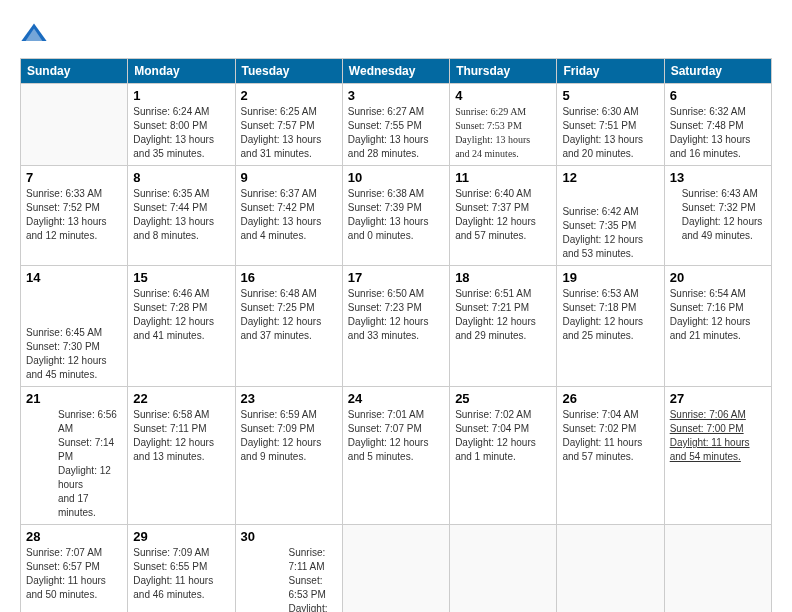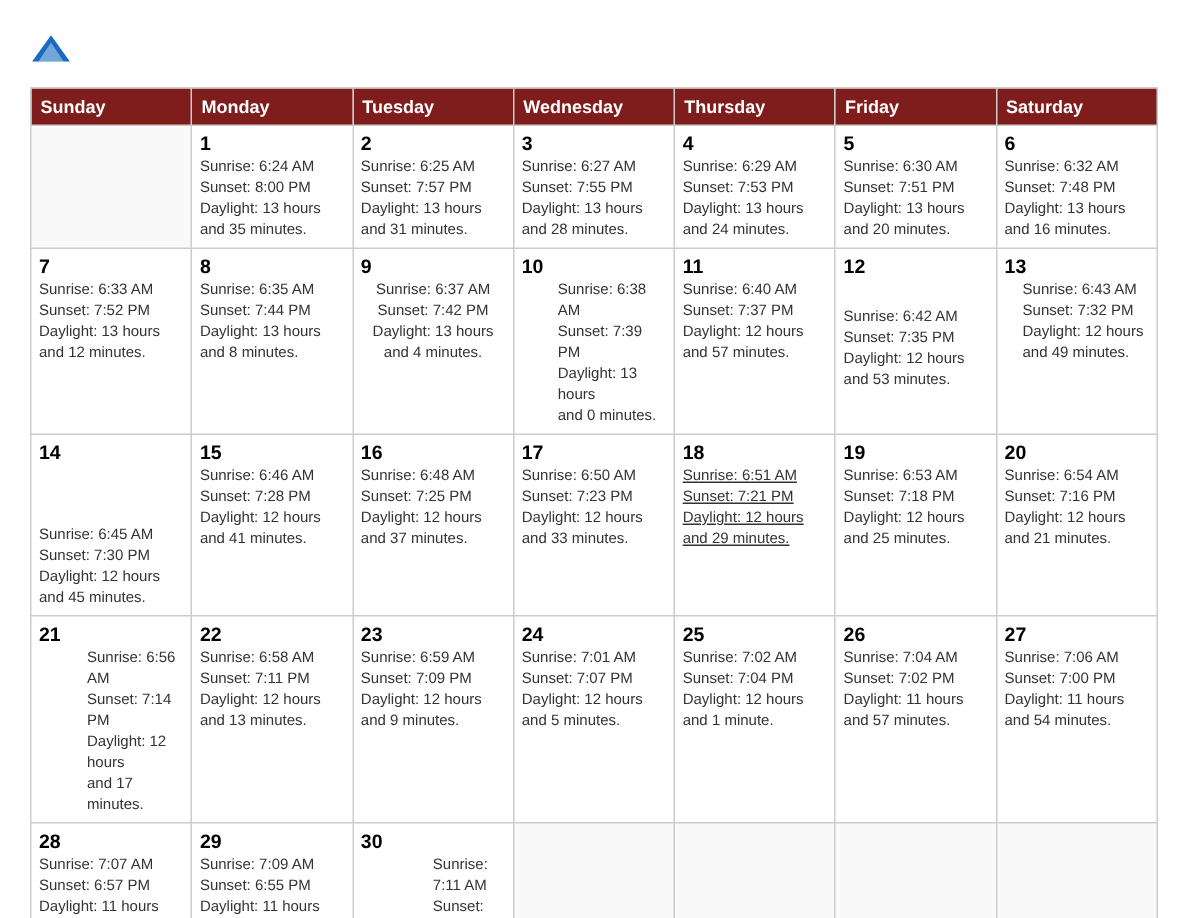--- a/index.html
+++ b/index.html
@@ -43,21 +43,21 @@
     .subtitle {
       font-size: 15px;
       color: #555;
     }
     .calendar {
       width: 100%;
       border-collapse: collapse;
       font-size: 11px;
     }
     .calendar th {
-      background-color: #7f1d1d;
+      background-color: #0369a1;
       color: #fff;
       text-align: left;
       padding: 5px 6px;
       font-size: 12px;
       font-weight: bold;
       border: 1px solid #ccc;
     }
     .calendar td {
       border: 1px solid #ccc;
       vertical-align: top;
@@ -129,21 +129,21 @@
         </td>
         <td>
           <span class="day-number">3</span>
           <div class="day-info" style="white-space: pre-line;">Sunrise: 6:27 AM
 Sunset: 7:55 PM
 Daylight: 13 hours
 and 28 minutes.</div>
         </td>
         <td>
           <span class="day-number">4</span>
-          <div class="day-info" style="white-space: pre-line;">Sunrise: 6:29 AM
+          <div class="day-info" style="white-space: pre-line; font-family: Liberation Serif, serif;">Sunrise: 6:29 AM
 Sunset: 7:53 PM
 Daylight: 13 hours
 and 24 minutes.</div>
         </td>
         <td>
           <span class="day-number">5</span>
           <div class="day-info" style="white-space: pre-line;">Sunrise: 6:30 AM
 Sunset: 7:51 PM
 Daylight: 13 hours
 and 20 minutes.</div>
@@ -166,28 +166,28 @@
         </td>
         <td>
           <span class="day-number">8</span>
           <div class="day-info" style="white-space: pre-line;">Sunrise: 6:35 AM
 Sunset: 7:44 PM
 Daylight: 13 hours
 and 8 minutes.</div>
         </td>
         <td>
           <span class="day-number">9</span>
-          <div class="day-info" style="white-space: pre-line; text-align: center;">Sunrise: 6:37 AM
+          <div class="day-info" style="white-space: pre-line;">Sunrise: 6:37 AM
 Sunset: 7:42 PM
 Daylight: 13 hours
 and 4 minutes.</div>
         </td>
         <td>
           <span class="day-number">10</span>
-          <div class="day-info" style="white-space: pre-line; margin-left: 24px;">Sunrise: 6:38 AM
+          <div class="day-info" style="white-space: pre-line;">Sunrise: 6:38 AM
 Sunset: 7:39 PM
 Daylight: 13 hours
 and 0 minutes.</div>
         </td>
         <td>
           <span class="day-number">11</span>
           <div class="day-info" style="white-space: pre-line;">Sunrise: 6:40 AM
 Sunset: 7:37 PM
 Daylight: 12 hours
 and 57 minutes.</div>
@@ -231,21 +231,21 @@
         </td>
         <td>
           <span class="day-number">17</span>
           <div class="day-info" style="white-space: pre-line;">Sunrise: 6:50 AM
 Sunset: 7:23 PM
 Daylight: 12 hours
 and 33 minutes.</div>
         </td>
         <td>
           <span class="day-number">18</span>
-          <div class="day-info" style="white-space: pre-line; text-decoration: underline;">Sunrise: 6:51 AM
+          <div class="day-info" style="white-space: pre-line;">Sunrise: 6:51 AM
 Sunset: 7:21 PM
 Daylight: 12 hours
 and 29 minutes.</div>
         </td>
         <td>
           <span class="day-number">19</span>
           <div class="day-info" style="white-space: pre-line;">Sunrise: 6:53 AM
 Sunset: 7:18 PM
 Daylight: 12 hours
 and 25 minutes.</div>
@@ -296,21 +296,21 @@
         </td>
         <td>
           <span class="day-number">26</span>
           <div class="day-info" style="white-space: pre-line;">Sunrise: 7:04 AM
 Sunset: 7:02 PM
 Daylight: 11 hours
 and 57 minutes.</div>
         </td>
         <td>
           <span class="day-number">27</span>
-          <div class="day-info" style="white-space: pre-line;">Sunrise: 7:06 AM
+          <div class="day-info" style="white-space: pre-line; text-decoration: underline;">Sunrise: 7:06 AM
 Sunset: 7:00 PM
 Daylight: 11 hours
 and 54 minutes.</div>
         </td>
       </tr>
       <tr>
         <td>
           <span class="day-number">28</span>
           <div class="day-info" style="white-space: pre-line;">Sunrise: 7:07 AM
 Sunset: 6:57 PM

